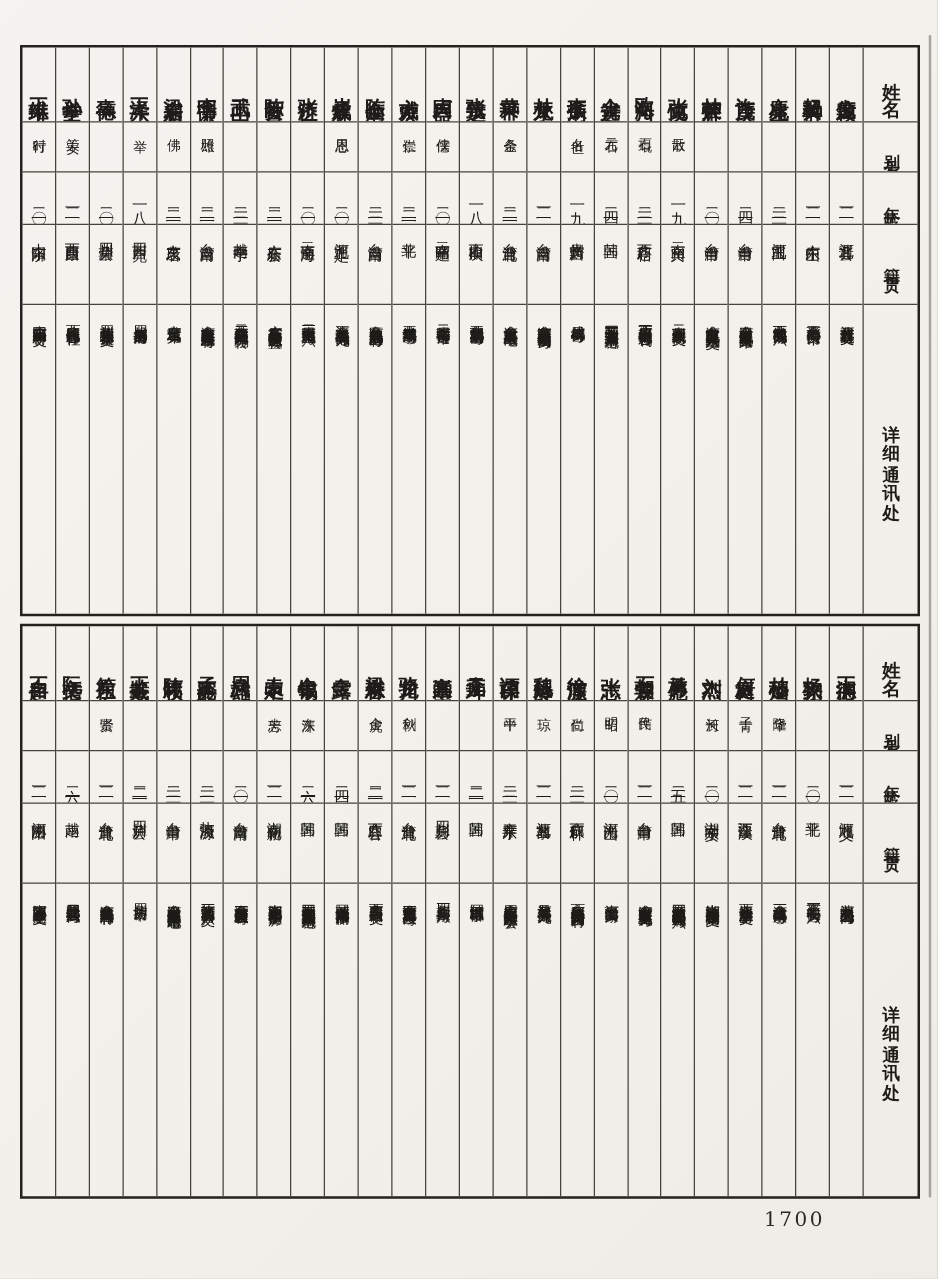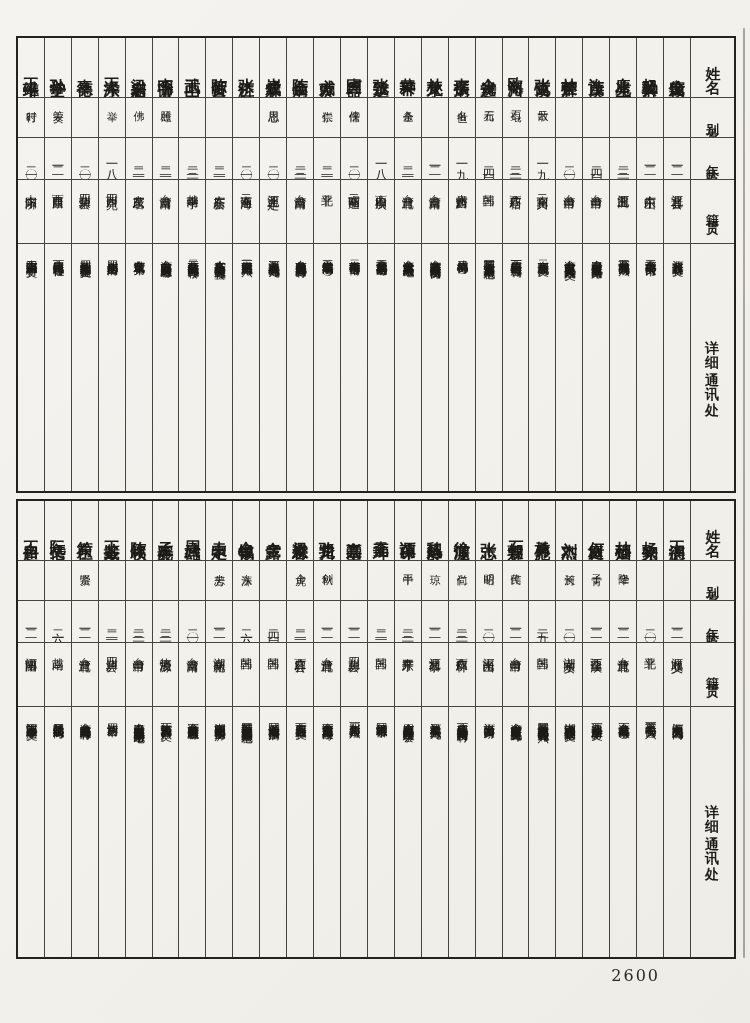--- a/index.html
+++ b/index.html
@@ -957,15 +957,15 @@
         </div>
         <div class="cell r-origin">
           <span>河南泌阳</span>
         </div>
         <div class="cell r-addr">
           <span>河南泌阳县春水王老庄交</span>
         </div>
       </div>
     </div>
 
-  <div class="page-number">2600</div>
+  <div class="page-number">1700</div>
 
 </div>
 
 </body></html>

